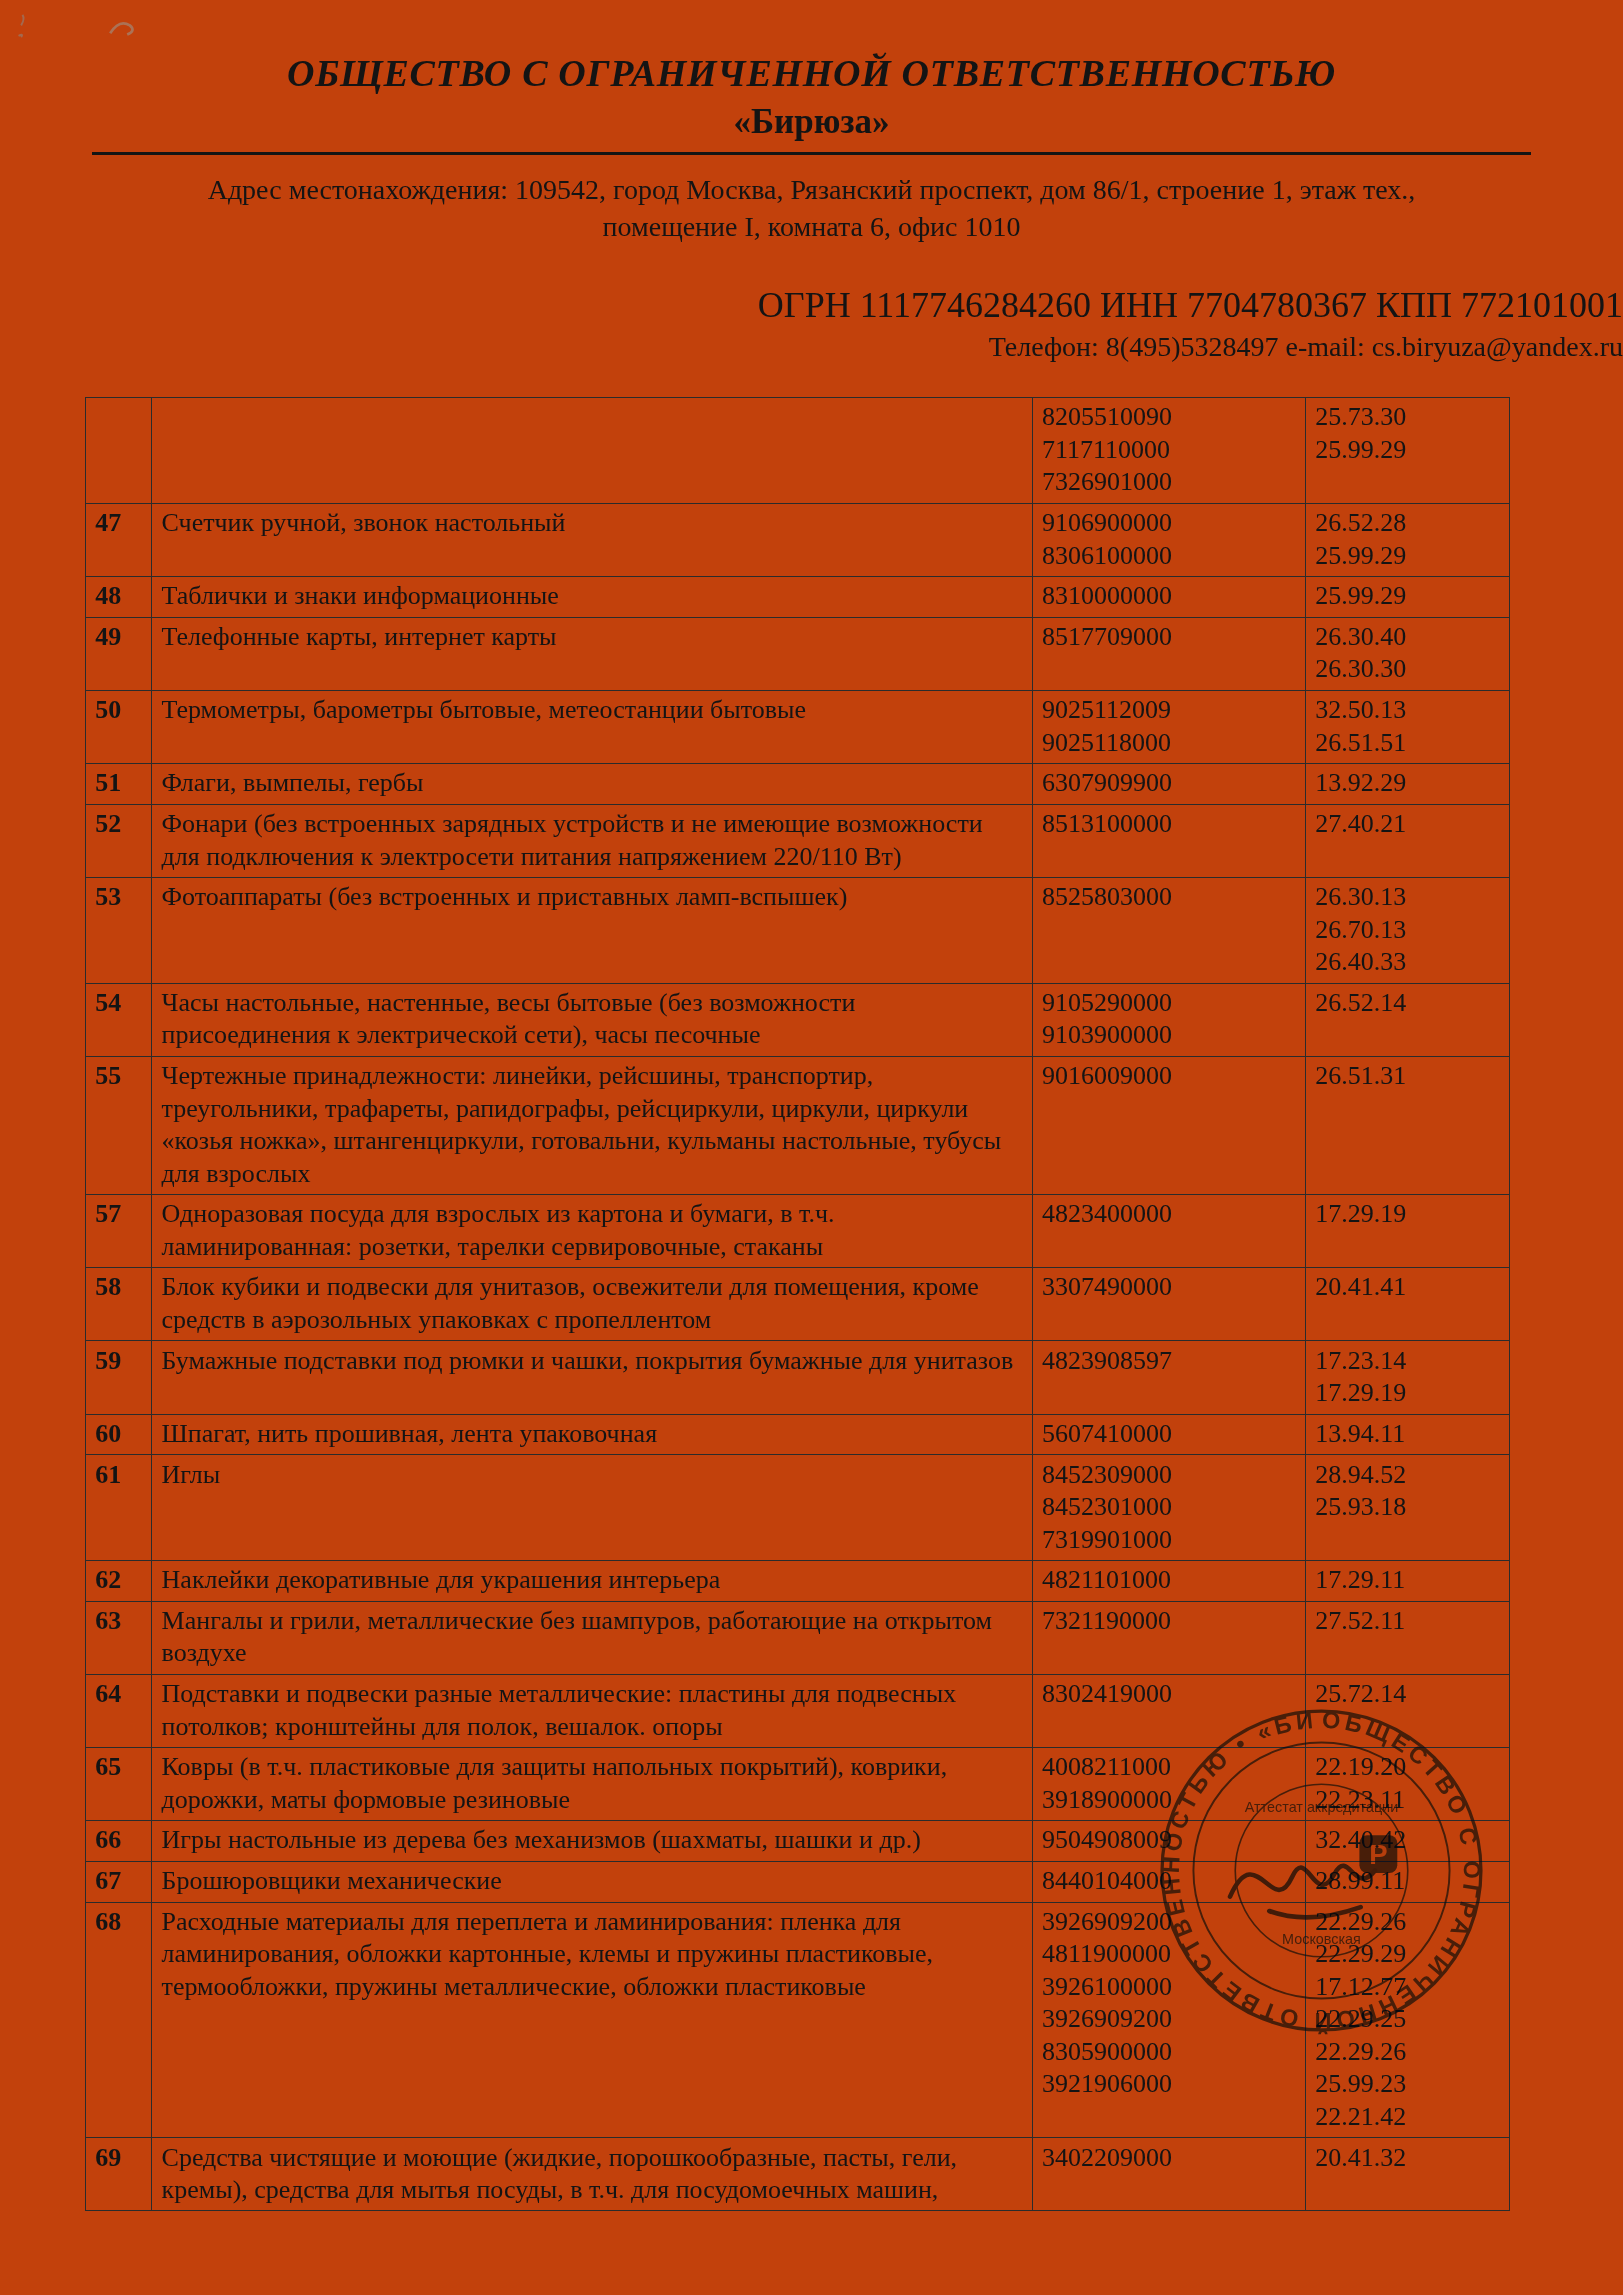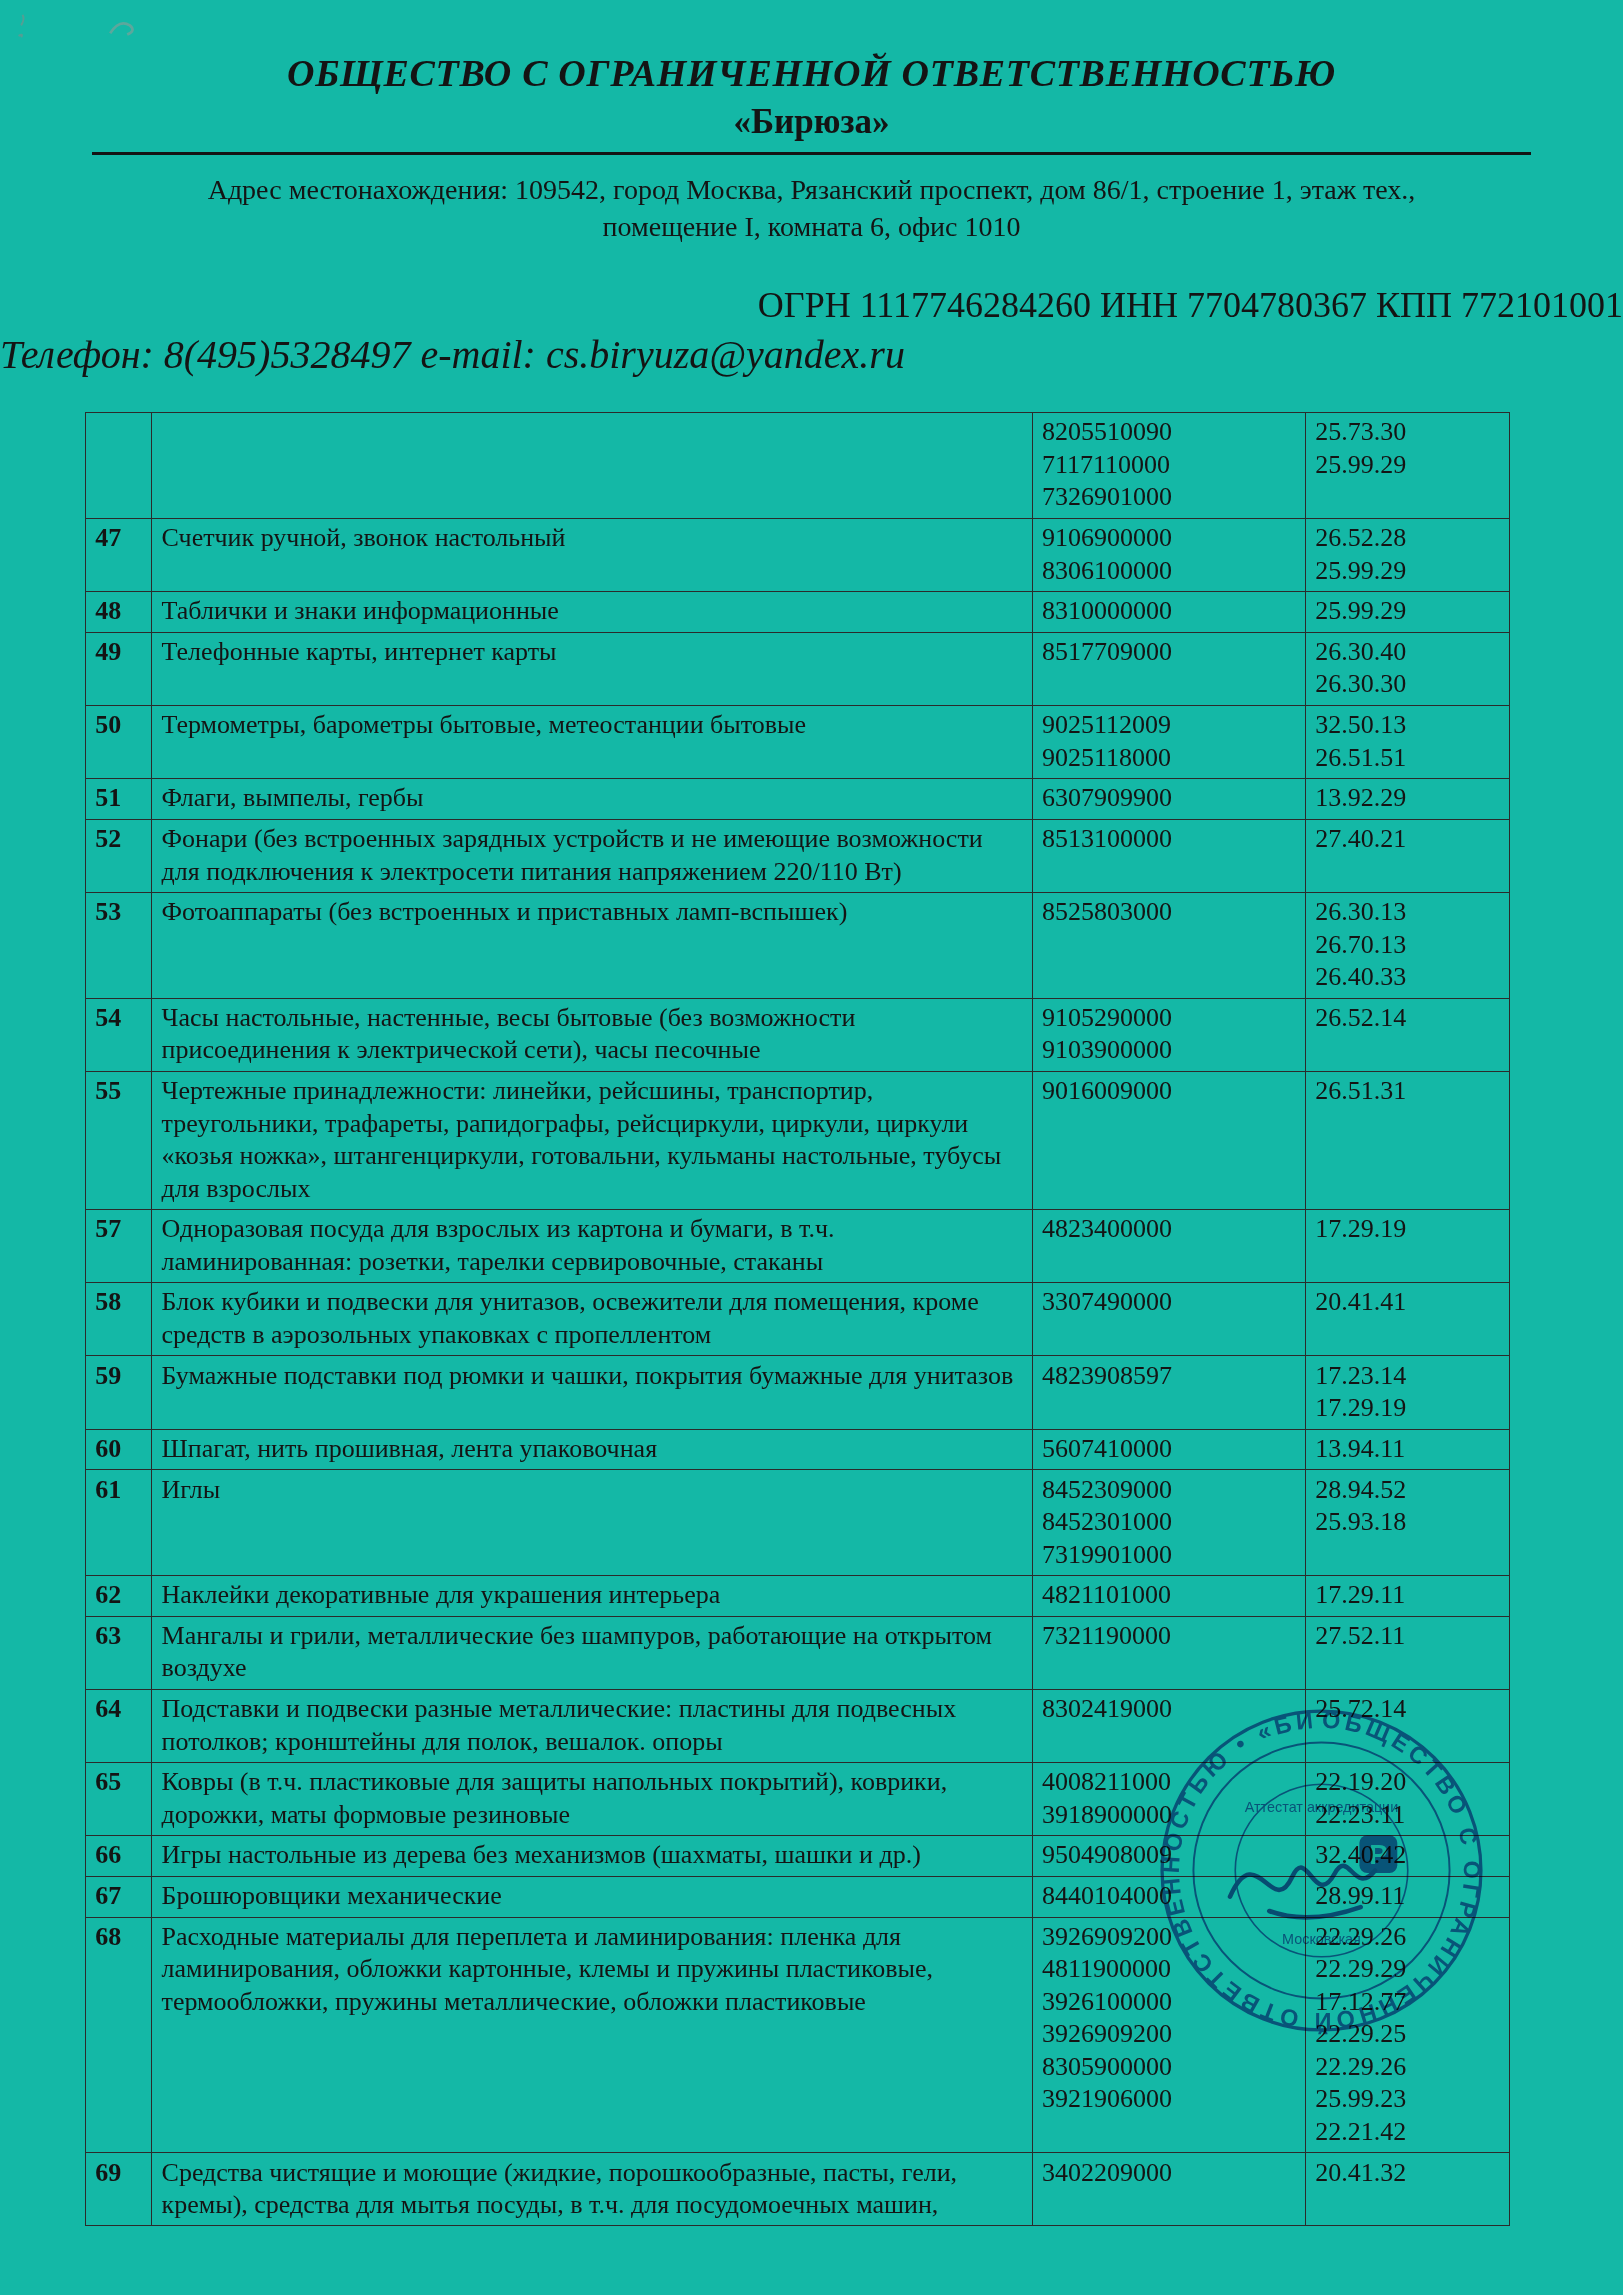--- a/index.html
+++ b/index.html
@@ -1,21 +1,21 @@
 <!DOCTYPE html>
 <html style="font-size:10.5px"><head>
 <meta charset="utf-8">
 <style>
   html,body{margin:0;padding:0;background:#c9c8c4;}
   .page{
     position:relative;
     width:1623px;
     height:2295px;
     margin:0 auto;
-    background:#14b8a6;
+    background:#c2410c;
     font-family:"Liberation Serif","DejaVu Serif",serif;
     color:#141414;
     overflow:hidden;
     box-sizing:border-box;
     padding-top:51px;
   }
   .letterhead{text-align:center;}
   .org-line1{
     font-size:38px;font-weight:bold;font-style:italic;letter-spacing:0.7px;
   }
@@ -26,21 +26,21 @@
     width:1439px;margin:10.5px auto 0 auto;border-bottom:3.9px solid #141414;
   }
   .address-block{
     margin:17px auto 0 auto;max-width:1263px;text-align:center;
     font-size:28px;line-height:1.32;
   }
   .reg-line{
     margin-top:38px;text-align:right;font-size:36px;
   }
   .contact-line{
-    margin-top:5.2px;text-align:left;font-size:40px;font-style:italic;
+    margin-top:5.2px;text-align:right;font-size:28px;
   }
   table.codes{
     border-collapse:collapse;table-layout:fixed;
     margin:34px 0 0 85px;width:1421px;
     font-size:26px;line-height:1.25;
   }
   table.codes td{
     border:1.6px solid #2b2b2b;
     vertical-align:top;
     padding:3.3px 9.2px 3.9px 9.2px;

